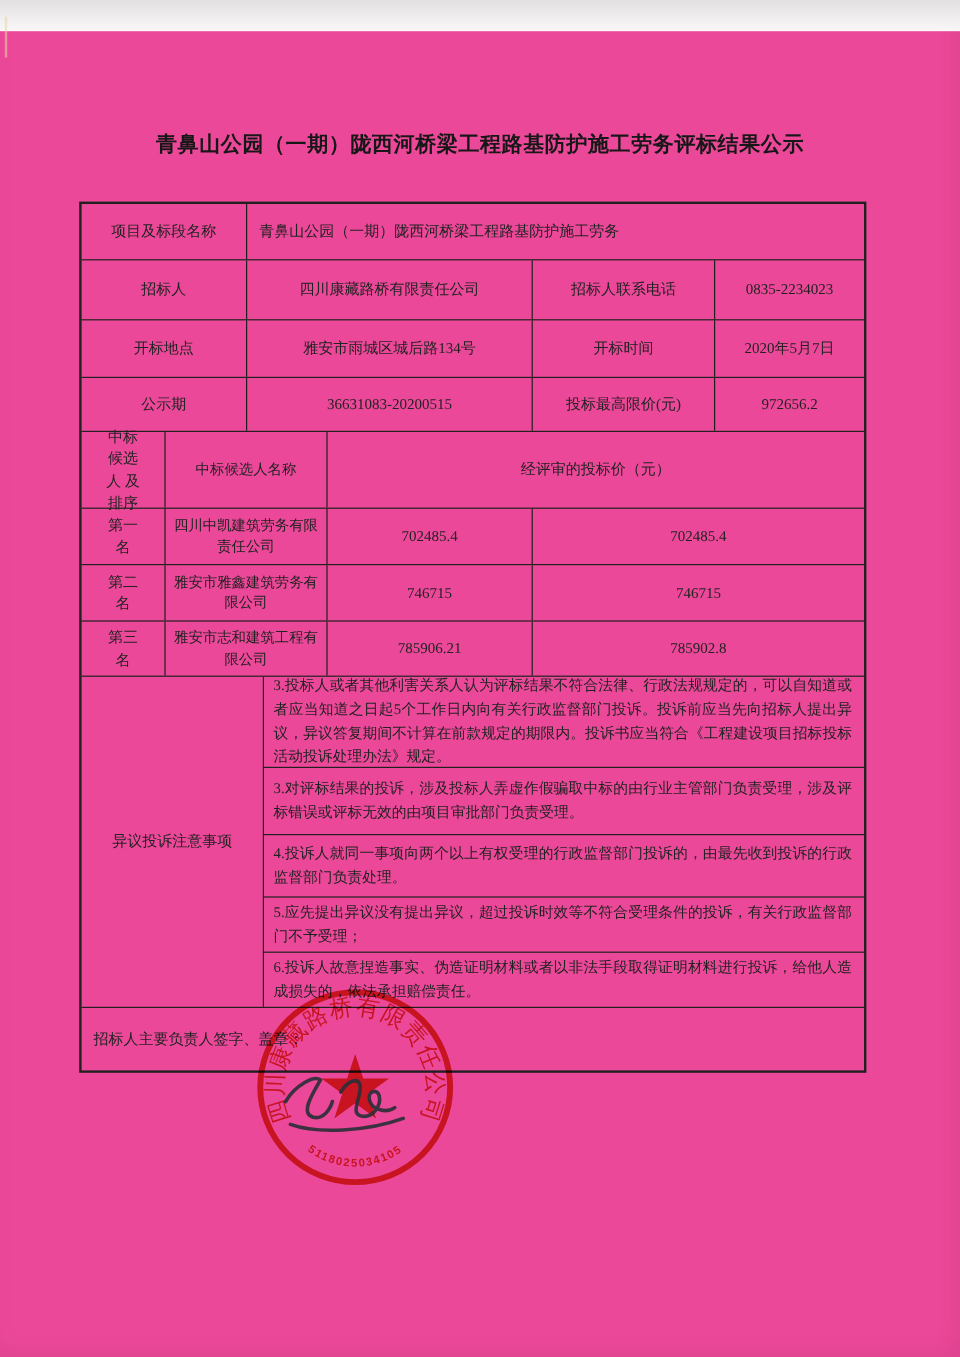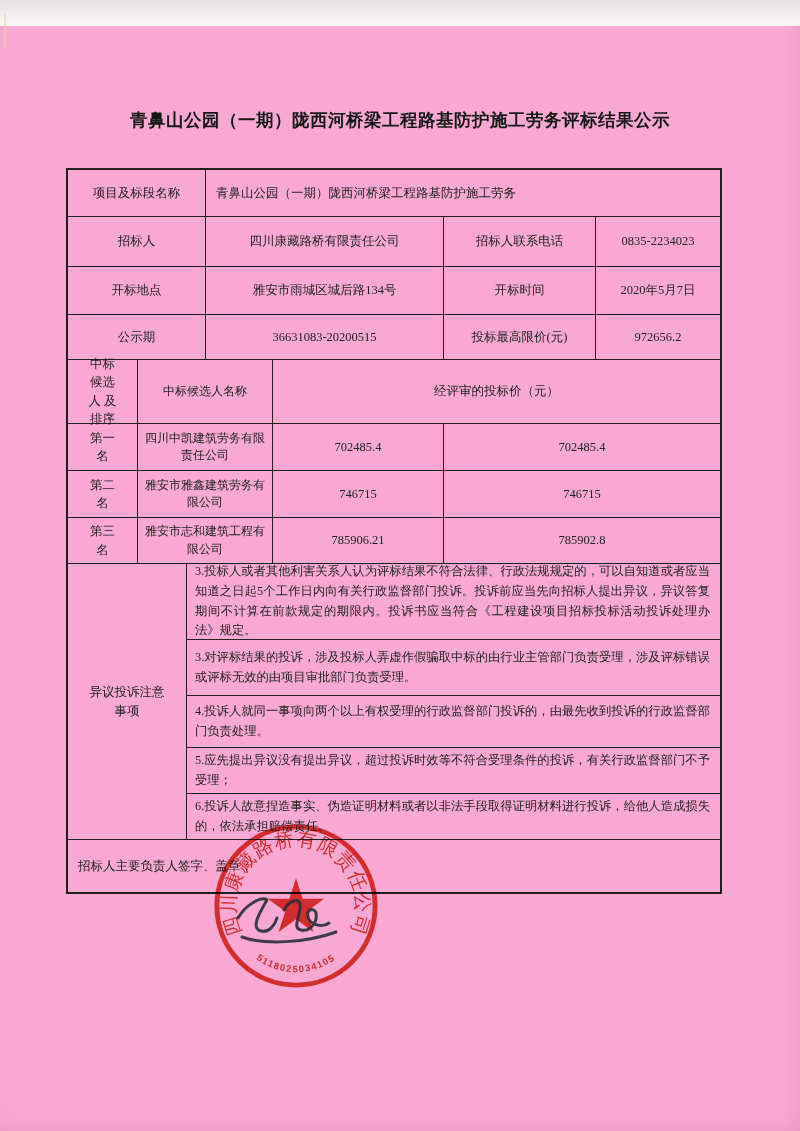--- a/index.html
+++ b/index.html
@@ -1,21 +1,21 @@
 <!DOCTYPE html>
 <html><head>
 <meta charset="utf-8">
 <style>
   html,body{margin:0;padding:0;}
   body{background:#dedcdd;}
   .page{
     position:relative;
     width:800px;height:1131px;
     margin:0 auto;
-    background:#f9a8d4;
+    background:#ec4899;
     overflow:hidden;
     font-family:"Liberation Serif", serif;
     color:#222;
     box-shadow:inset -8px 0 14px rgba(0,0,0,.035), inset 0 -10px 16px rgba(0,0,0,.03);
   }
   .scan-top{position:absolute;top:0;left:0;right:0;height:26px;
     background:linear-gradient(#e2e0e1,#f9f7f8);}
   .scan-edge-left{position:absolute;top:14px;left:4px;width:2px;height:34px;background:#e3d7a6;opacity:.55;}
 
   .doc-title{
@@ -39,21 +39,21 @@
   .cell:last-child{border-right:none;}
   .cell.left{justify-content:flex-start;text-align:left;padding-left:10px;}
 
   .w-lab{width:138px;flex:none;}
   .w-v1{width:238px;flex:none;}
   .w-lab2{width:152px;flex:none;}
   .w-rest{flex:1;}
   .w-rank{width:70px;flex:none;}
   .w-name{width:135px;flex:none;font-size:12px;padding:2px 4px;}
   .w-bid{width:171px;flex:none;}
-  .w-nlab{width:119px;flex:none;}
+  .w-nlab{width:152px;flex:none;}
 
   .notice-items{flex:1;display:flex;flex-direction:column;}
   .notice-item{
     border-bottom:1.6px solid #202020;box-sizing:border-box;
     display:flex;align-items:center;
     padding:3px 10px 3px 8px;
     font-size:12.3px;line-height:1.6;text-align:justify;
   }
   .notice-item:last-child{border-bottom:none;}
 

